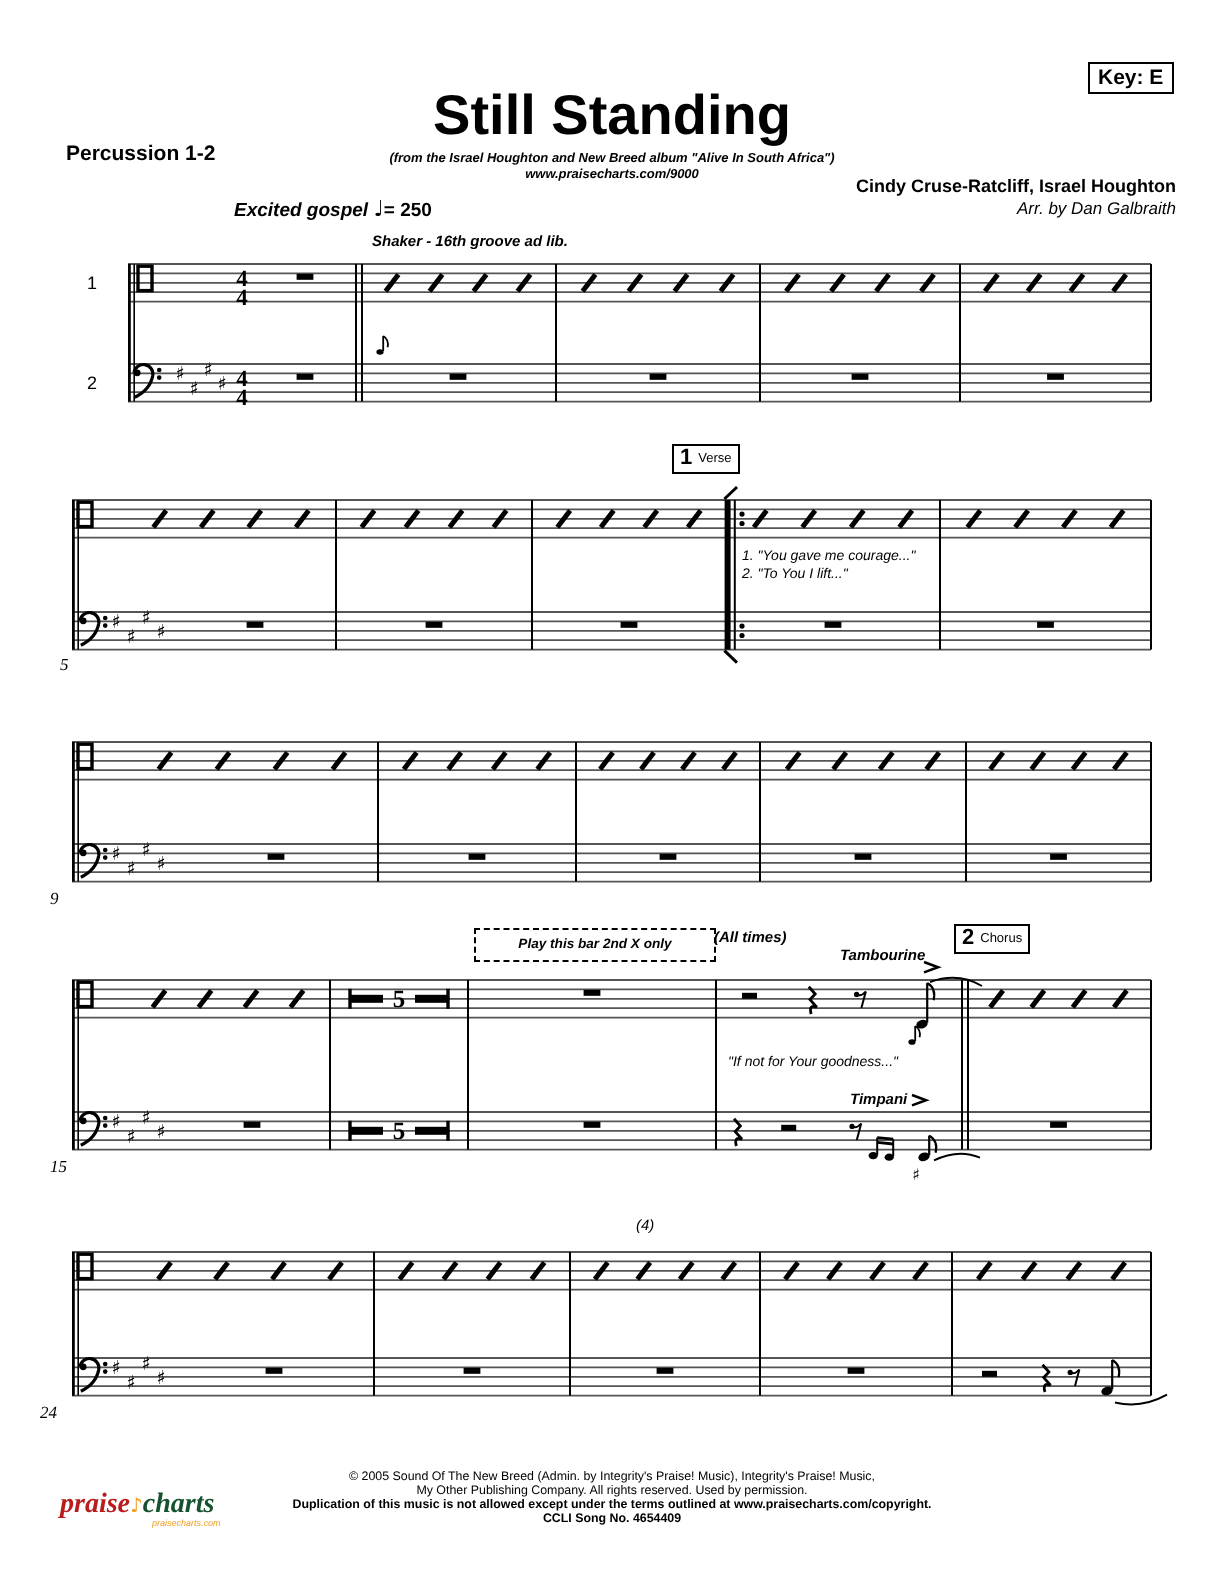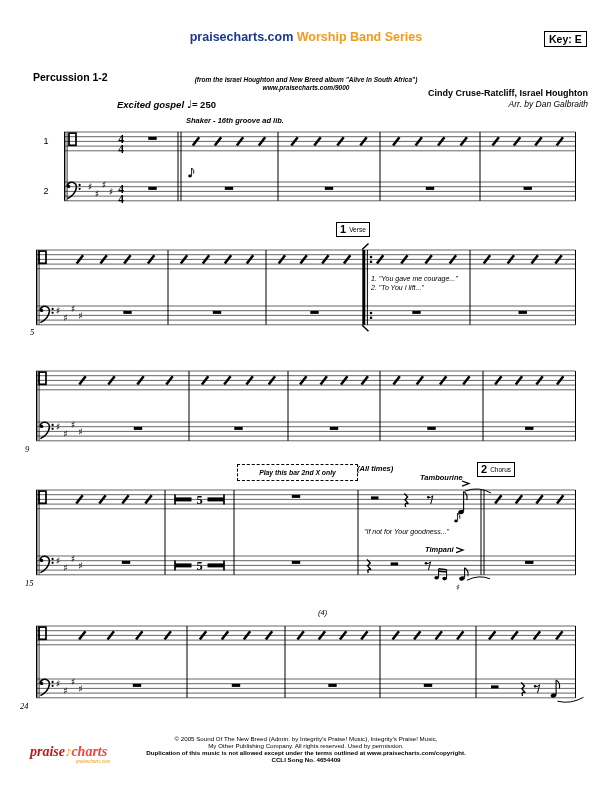--- a/index.html
+++ b/index.html
@@ -331,27 +331,24 @@
       <path d="M539.69,684.8 q-2.6,2.8 -4.6,1.4" stroke="#000" stroke-width="1" fill="none"></path>
       <line x1="539.69" y1="684.8" x2="537.49" y2="693" stroke="#000" stroke-width="1"></line>
       <ellipse cx="553.5" cy="695.45" rx="2.9" ry="2.1" fill="#000" transform="rotate(-18 553.5 695.45)"></ellipse>
       <line x1="556.1" y1="694.6500000000001" x2="556.1" y2="680" stroke="#000" stroke-width="1.1"></line>
       <path d="M556.1,680 q4.6,2.6 3.2,8.6" stroke="#000" stroke-width="1.1" fill="none"></path>
       <path d="M557.5,701.21 Q570.5,704.5 583.5,697.33" stroke="#000" stroke-width="1" fill="none"></path>
     </svg>
 
   <div class="abs b" style="left:33px;top:27px;font-size:10.5px;margin-top:44px;">Percussion 1-2</div>
 
-  <div class="abs ctr b" style="top:30px;font-size:12.5px;">
-    <span class="brand-blue" style="color: rgb(26, 58, 140);">praisecharts.com</span>
-    <span class="brand-orange" style="color: rgb(239, 156, 30);">Worship Band Series</span>
-  </div>
 
   <div class="key-box" style="left:544px;top:31px;">Key: E</div>
 
+  <div class="abs ctr b" style="top:42px;font-size:28px;">Still Standing</div>
 
   <div class="abs ctr bi" style="top:76px;font-size:6.5px;">(from the Israel Houghton and New Breed album "Alive In South Africa")</div>
   <div class="abs ctr bi" style="top:84px;font-size:6.5px;">www.praisecharts.com/9000</div>
 
   <div class="abs b rgt" style="right:24px;top:88px;font-size:9px;">Cindy Cruse-Ratcliff, Israel Houghton</div>
   <div class="abs it rgt" style="right:24px;top:99px;font-size:8.5px;">Arr. by Dan Galbraith</div>
 
   <div class="abs" style="left:117px;top:98px;font-size:9.5px;">
     <span class="bi">Excited gospel</span>
     <span class="music b" style="font-size:11px;">♩</span><span class="b">= 250</span>
@@ -378,21 +375,21 @@
   <div class="abs it" style="left:364px;top:528px;font-size:7px;">"If not for Your goodness..."</div>
   <div class="abs bi" style="left:425px;top:545px;font-size:7.5px;">Timpani</div>
   <div class="abs it" style="left:318px;top:608px;font-size:7.5px;">(4)</div>
 
   <div class="abs mnum" style="left:30px;top:327px;">5</div>
   <div class="abs mnum" style="left:25px;top:444px;">9</div>
   <div class="abs mnum" style="left:25px;top:578px;">15</div>
   <div class="abs mnum" style="left:20px;top:701px;">24</div>
 
   <div class="abs" style="left:30px;top:743px;font-size:14px;">
-    <span class="serif bi brand-blue" style="color: #b91c1c;">praise</span><span class="music brand-orange" style="font-size: 10px; color: rgb(239, 156, 30);">♪</span><span class="serif bi brand-blue" style="color: #ef4444; font-family: Liberation Serif, serif;">charts</span>
+    <span class="serif bi brand-blue" style="color: #b91c1c;">praise</span><span class="music brand-orange" style="font-size: 10px; color: rgb(239, 156, 30);">♪</span><span class="serif bi brand-blue" style="color: #14532d; font-family: Liberation Serif, serif;">charts</span>
   </div>
   <div class="abs it brand-orange" style="left: 76px; top: 759px; font-size: 4.5px; color: rgb(239, 156, 30);">praisecharts.com</div>
 
   <div class="abs ctr foot" style="top:735px;">© 2005 Sound Of The New Breed (Admin. by Integrity's Praise! Music), Integrity's Praise! Music,</div>
   <div class="abs ctr foot" style="top:742px;">My Other Publishing Company. All rights reserved. Used by permission.</div>
   <div class="abs ctr foot b" style="top:749px;">Duplication of this music is not allowed except under the terms outlined at www.praisecharts.com/copyright.</div>
   <div class="abs ctr foot b" style="top:756px;">CCLI Song No. 4654409</div>
 
 </div>
 

